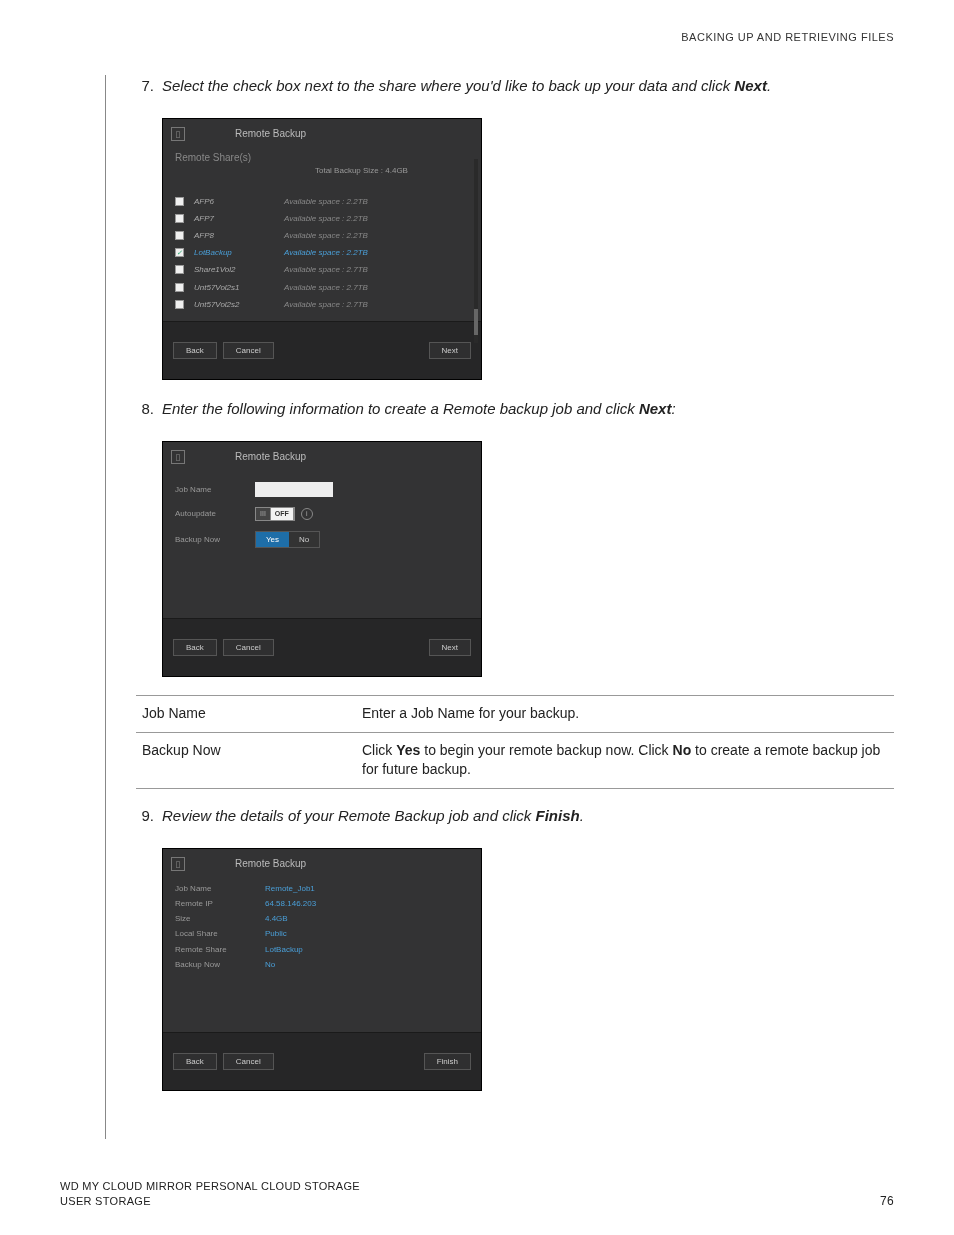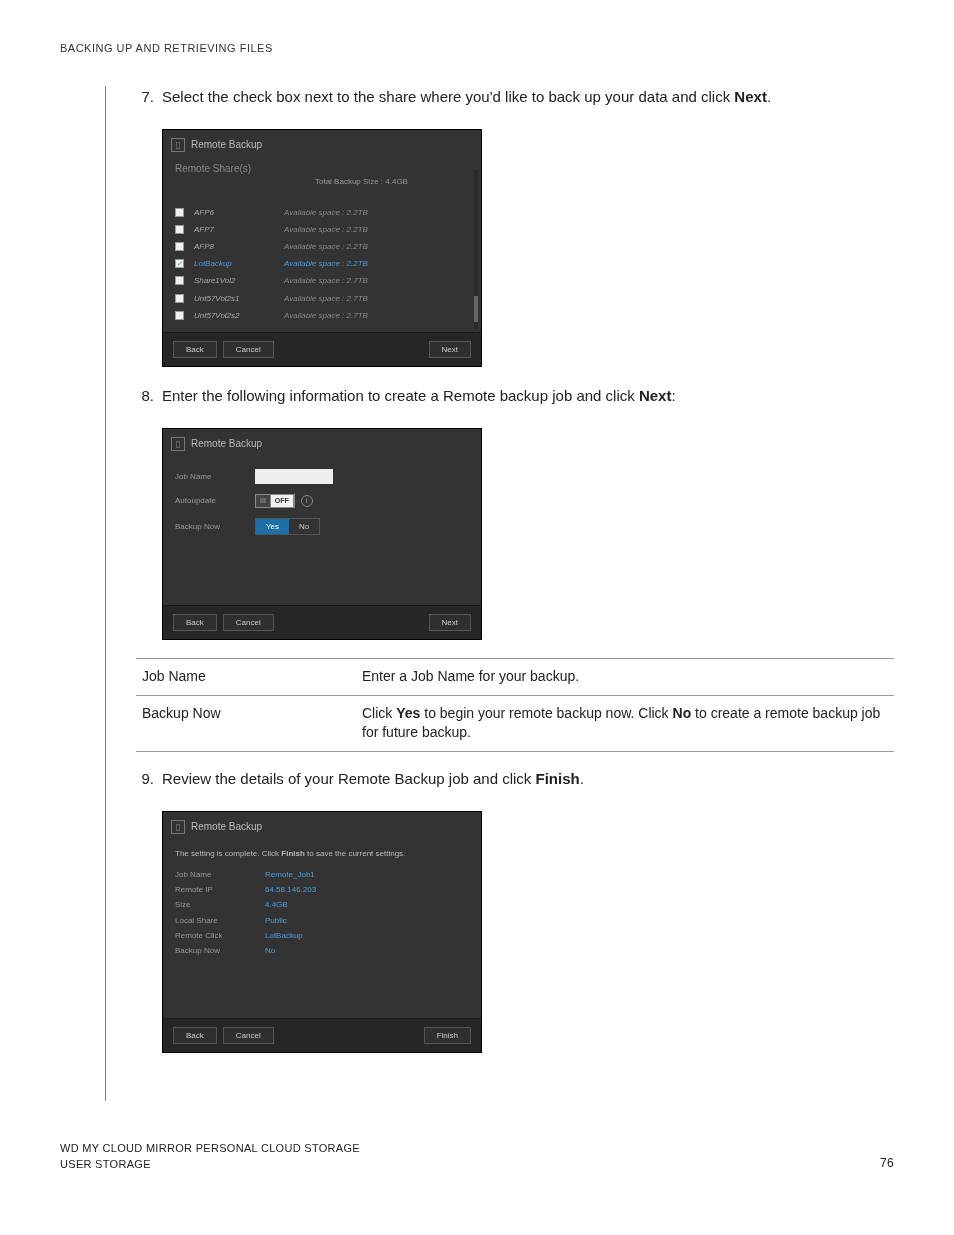--- a/index.html
+++ b/index.html
@@ -7,44 +7,44 @@
     font-family: Arial, Helvetica, sans-serif;
     background: #fff;
     color: #222;
     width: 954px;
     margin: 0 auto;
     padding: 30px 60px 30px 60px;
     font-size: 15px;
     line-height: 1.4;
   }
   .header-right {
+    text-align: right;
     font-size: 11px;
     letter-spacing: 0.5px;
     margin-bottom: 30px;
     color: #333;
-    margin-top: 11px;
   }
   .content-area {
     border-left: 1px solid #888;
     padding-left: 30px;
     margin-left: 45px;
     padding-bottom: 30px;
   }
   .step {
     display: flex;
     margin-bottom: 12px;
   }
   .step-num {
     width: 26px;
     flex-shrink: 0;
     text-align: right;
     padding-right: 8px;
   }
   .step-body { flex: 1; }
-  .step-text { margin-bottom: 10px; }
+  .step-text { margin-bottom: 10px; font-style: italic; }
   .bold { font-weight: bold; }
   .screenshot {
     margin-left: 26px;
     margin-bottom: 18px;
   }
   .dark-dialog {
     background: #333334;
     color: #aaa;
     width: 320px;
     font-size: 8px;
@@ -59,21 +59,21 @@
   }
   .dlg-icon {
     width: 14px; height: 14px;
     border: 1px solid #777;
     display: inline-flex;
     align-items: center;
     justify-content: center;
     font-size: 9px;
     color: #888;
   }
-  .dlg-title { color: #bbb; font-size: 10px; }
+  .dlg-title { color: #bbb; font-size: 10px; margin-left: 44px; }
   .dlg-body { padding: 4px 12px 8px 12px; }
   .dlg-label { color: #888; font-size: 10px; margin-bottom: 0; }
   .share-list { margin-top: 4px; }
   .share-row {
     display: flex;
     align-items: center;
     padding: 3px 0;
     font-size: 8px;
     font-style: italic;
   }
@@ -103,21 +103,21 @@
   .scroll-thumb {
     position: absolute;
     right: 3px;
     width: 4px;
     height: 26px;
     background: #666;
     bottom: 44px;
   }
   .dlg-footer {
     background: #262627;
-    padding: 8px 10px;
+    padding: 20px 10px;
     display: flex;
     justify-content: space-between;
     border-top: 1px solid #1a1a1a;
   }
   .dlg-footer .left-btns { display: flex; gap: 6px; }
   .dlg-btn {
     background: #2f2f30;
     border: 1px solid #555;
     color: #ccc;
     font-size: 8px;
@@ -345,42 +345,39 @@
     </div>
   </div>
 
   <div class="screenshot">
     <div class="dark-dialog">
       <div class="dlg-title-row">
         <span class="dlg-icon">▯</span>
         <span class="dlg-title">Remote Backup</span>
       </div>
       <div class="dlg-body" style="padding-bottom:60px;">
-        <div class="complete-msg">
-          <span>The setting is complete. Click </span><span style="font-weight:bold">Finish</span><span> to save the current settings.</span>
-        </div>
         <div class="review-list">
           <div class="rv-row">
               <span class="rv-label">Job Name</span>
               <span class="rv-val">Remote_Job1</span>
             </div>
           <div class="rv-row">
               <span class="rv-label">Remote IP</span>
               <span class="rv-val">64.58.146.203</span>
             </div>
           <div class="rv-row">
               <span class="rv-label">Size</span>
               <span class="rv-val">4.4GB</span>
             </div>
           <div class="rv-row">
               <span class="rv-label">Local Share</span>
               <span class="rv-val">Public</span>
             </div>
           <div class="rv-row">
-              <span class="rv-label">Remote Click</span>
+              <span class="rv-label">Remote Share</span>
               <span class="rv-val">LotBackup</span>
             </div>
           <div class="rv-row">
               <span class="rv-label">Backup Now</span>
               <span class="rv-val">No</span>
             </div>
         </div>
       </div>
       <div class="dlg-footer">
         <div class="left-btns">

